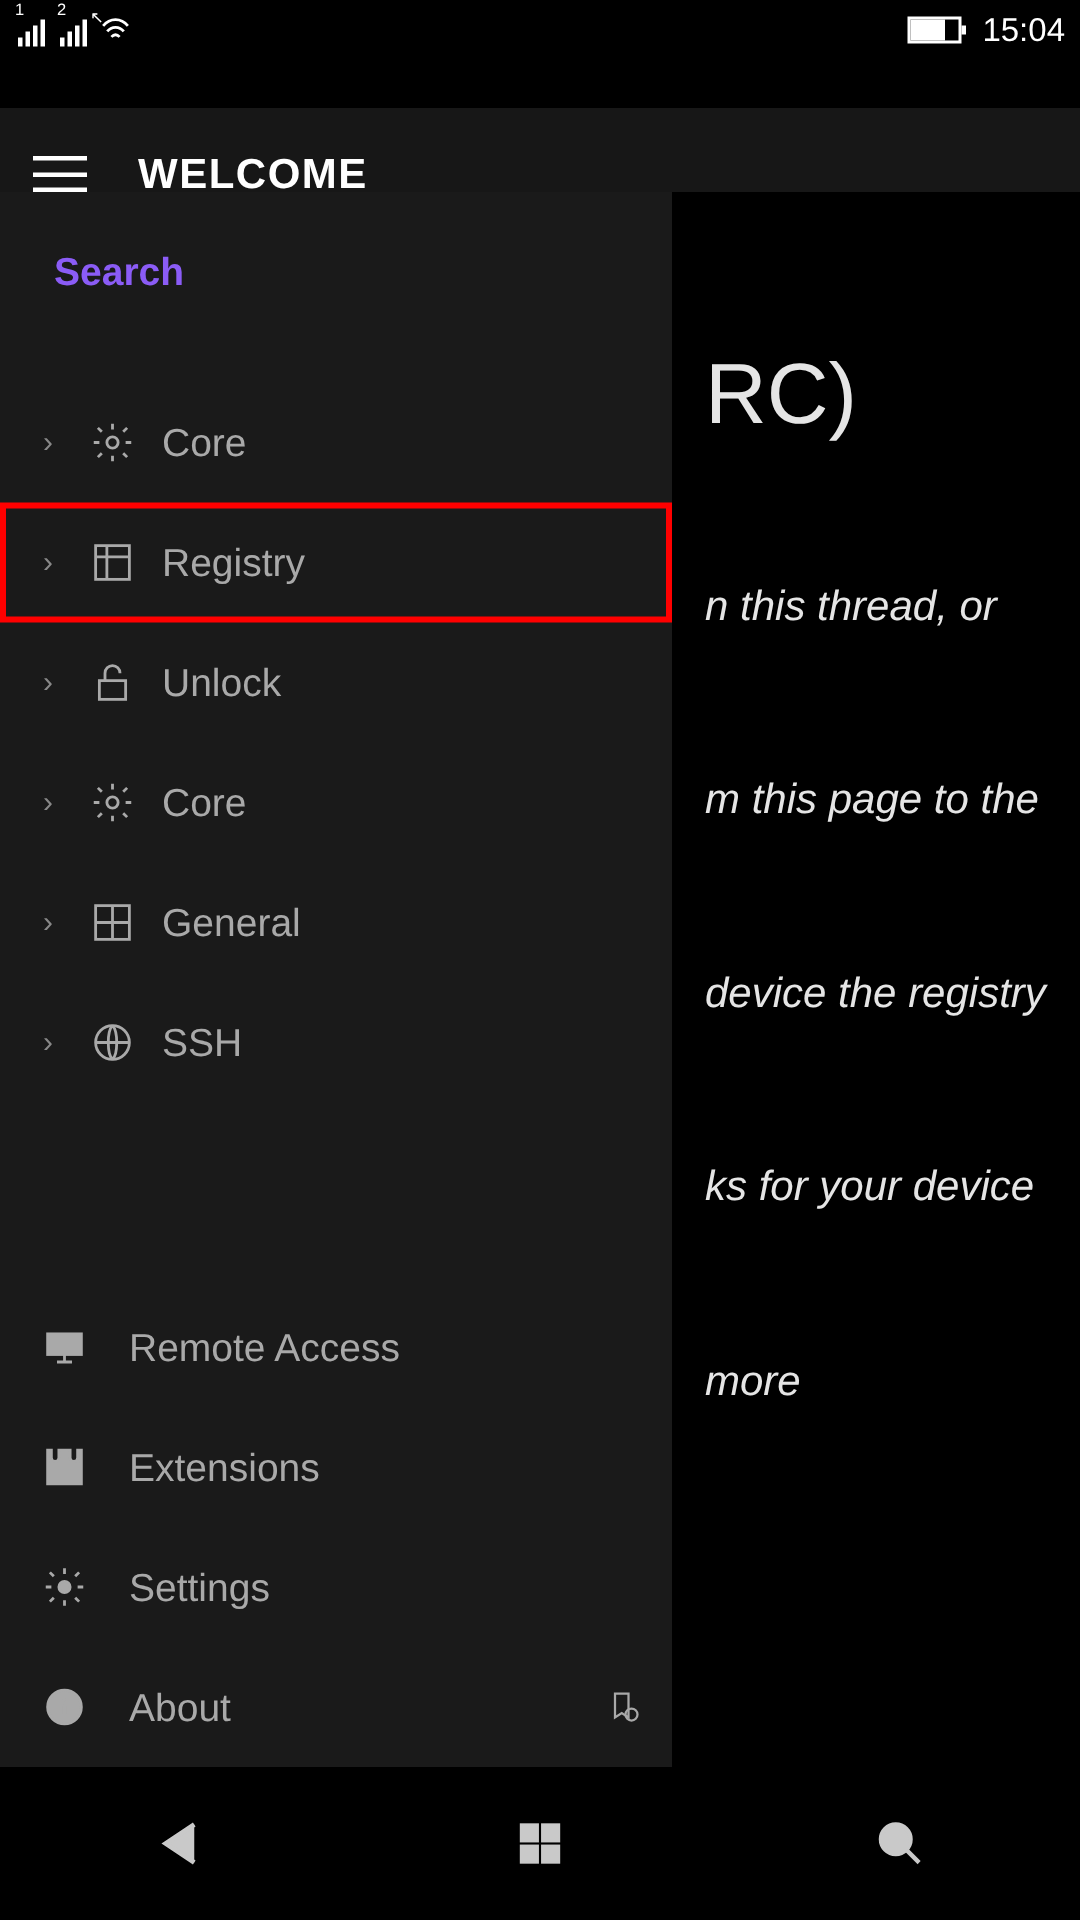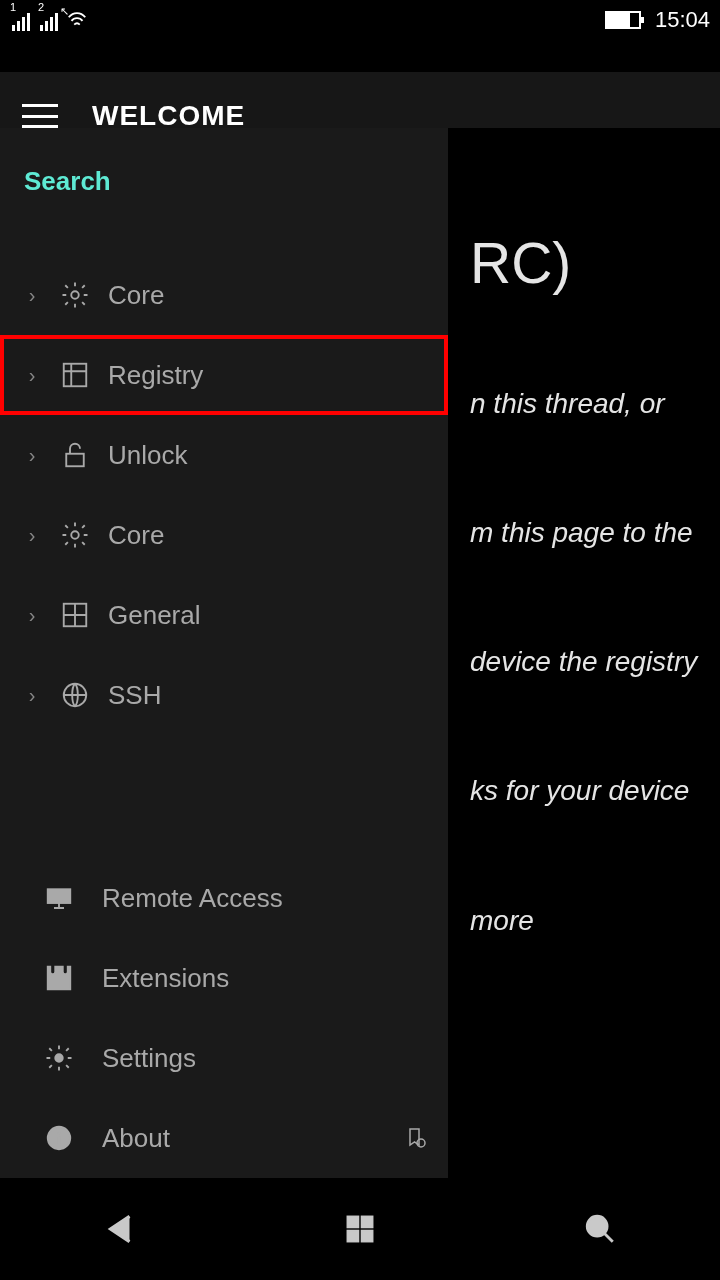--- a/index.html
+++ b/index.html
@@ -80,22 +80,22 @@
   .sidebar {
     position:absolute;
     top:128px; left:0;
     width:448px;
     height:1050px;
     background:#1a1a1a;
     display:flex;
     flex-direction:column;
   }
   .search-label{
-    padding: 38px 24px 18px 24px;
-    color:#5eead4;
+    padding: 38px 24px 18px 36px;
+    color:#8b5cf6;
     font-size:26px;
     font-weight:600;
   }
   .menu-scroll{flex:0 0 auto;}
   .menu-item{
     display:flex;
     align-items:center;
     height:80px;
     padding: 0 22px;
     gap: 18px;
@@ -113,21 +113,20 @@
   .menu-item .icon svg{stroke:#a9a9a9; fill:none; stroke-width:1.5;}
   .menu-item.highlight{
     outline: 4px solid #ff0000;
     outline-offset: -4px;
   }
 
   .spacer{flex:1 1 auto;}
 
   .bottom-block{
     padding-bottom: 0;
-    margin-left: 16px;
   }
   .bottom-item{
     display:flex;
     align-items:center;
     height:80px;
     padding: 0 28px;
     gap: 28px;
     color:#a9a9a9;
     font-size:26px;
     cursor:pointer;

